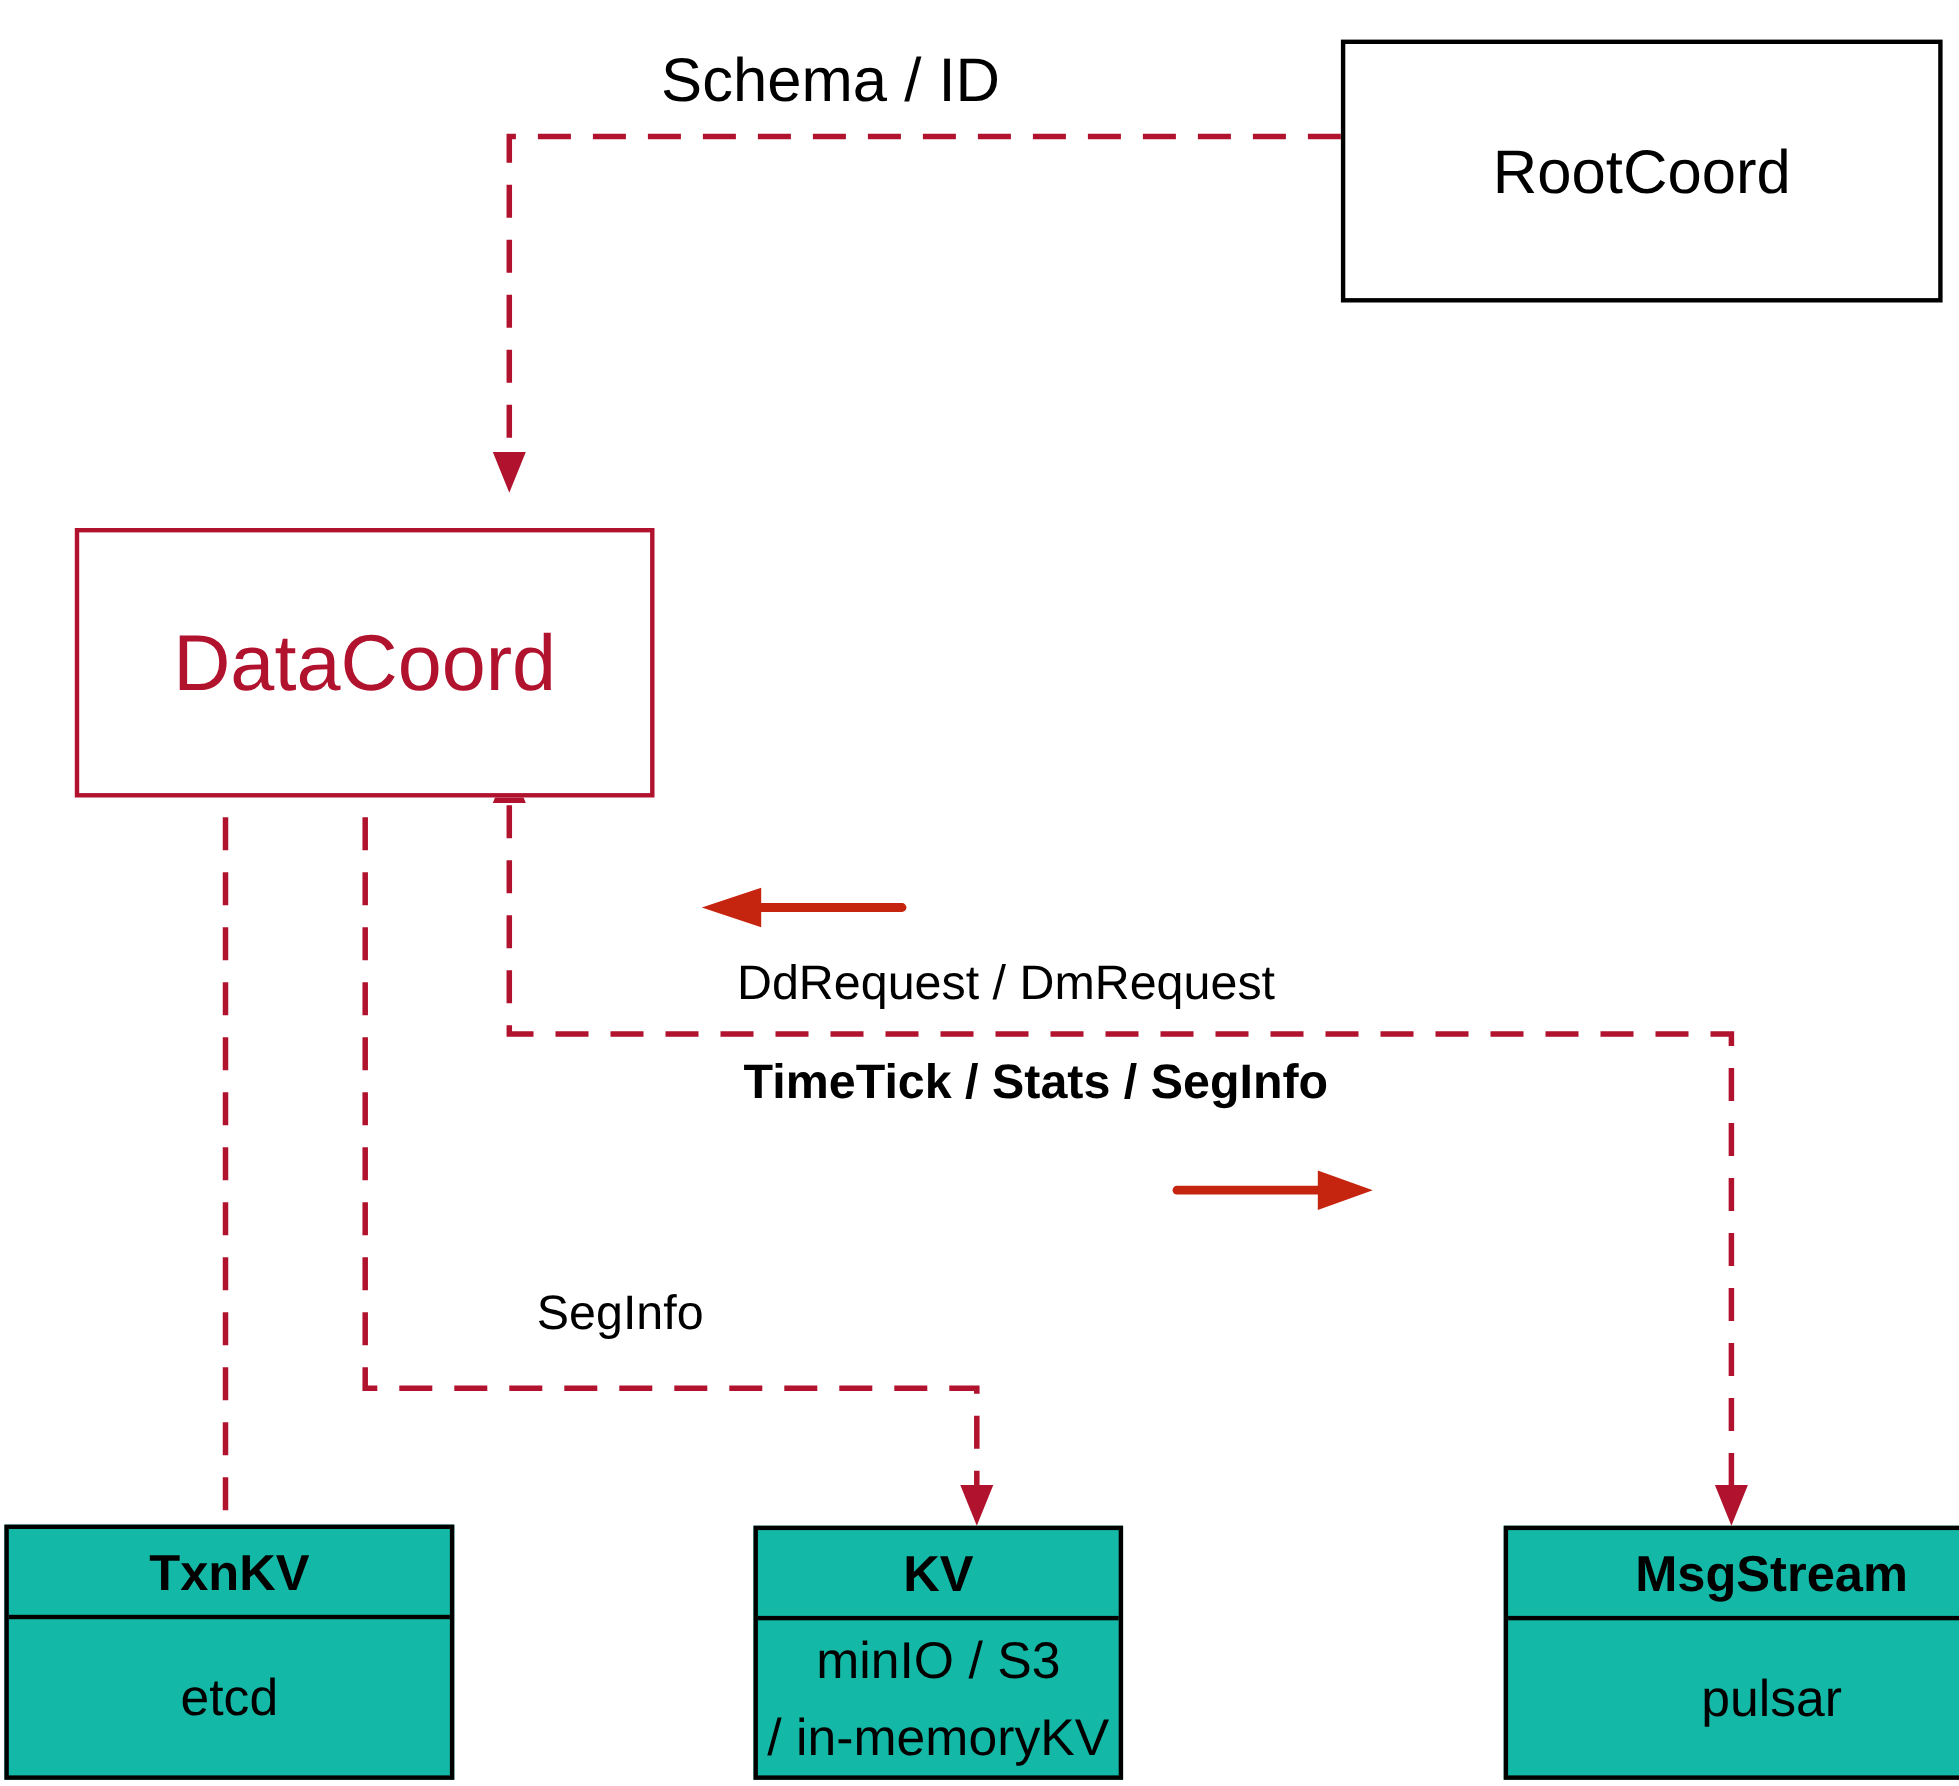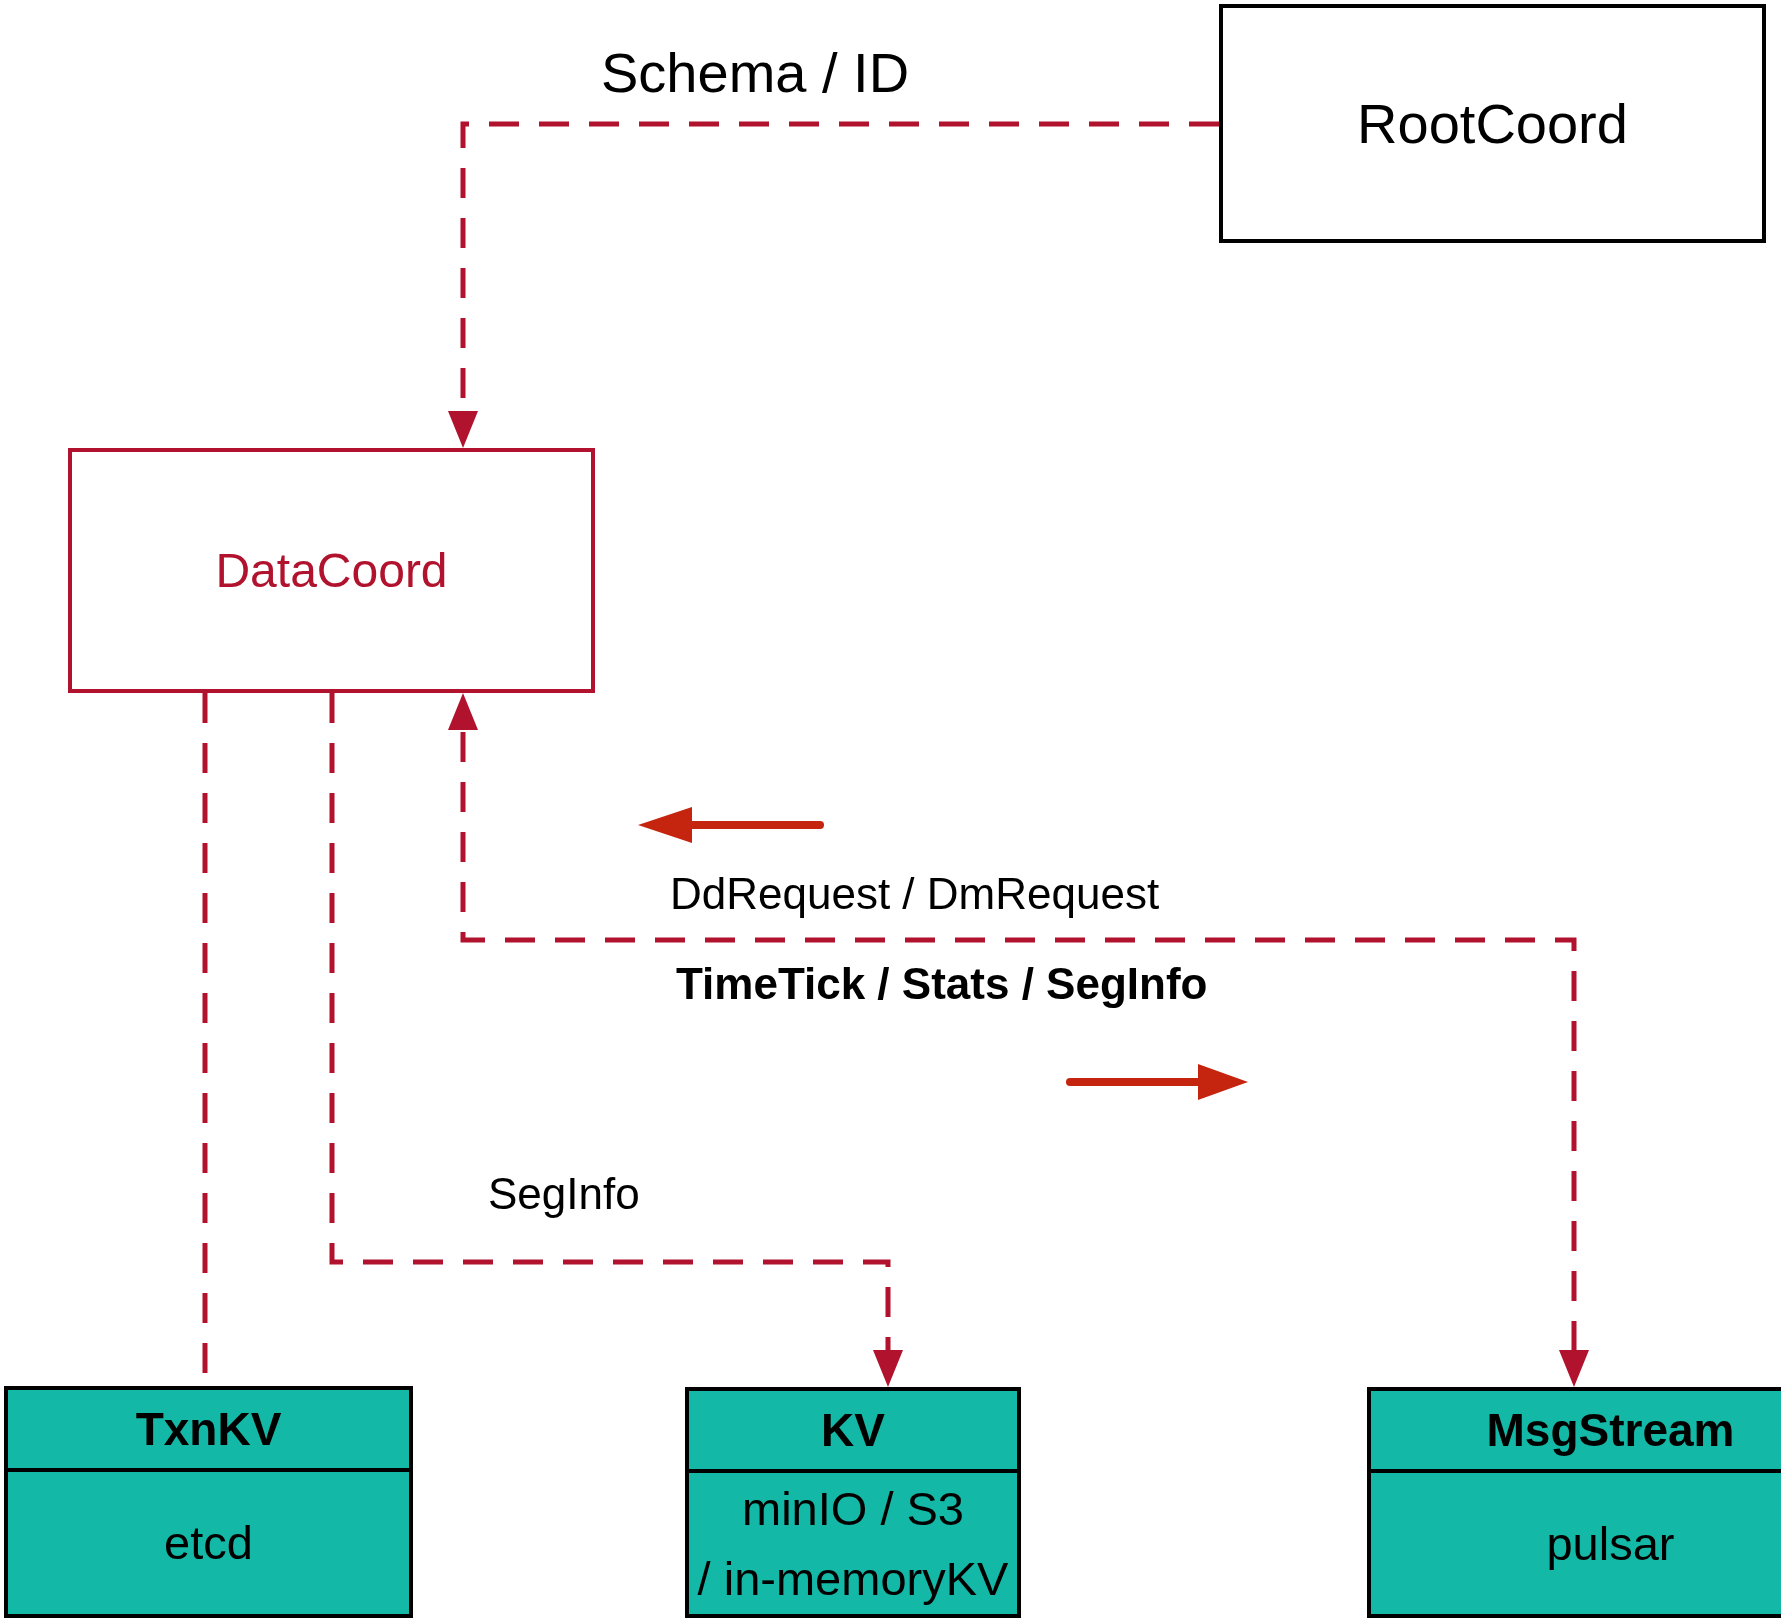--- a/index.html
+++ b/index.html
@@ -13,24 +13,24 @@
     font-family:"Liberation Sans","DejaVu Sans",sans-serif;color:var(--text-black);
   }
   .wires{position:absolute;left:0;top:0;}
   .dash{fill:none;stroke:var(--line-red);stroke-width:5;stroke-dasharray:30 20;}
   .head{fill:var(--line-red);stroke:none;}
   .solid{stroke:var(--arrow-red);stroke-width:8;stroke-linecap:round;}
   .solidhead{fill:var(--arrow-red);stroke:none;}
 
   .node{
     position:absolute;box-sizing:border-box;background:#ffffff;
-    display:flex;align-items:center;justify-content:center;
+    display:flex;align-items:center;justify-content:center;margin-top:32px;
   }
   .node-rootcoord{left:1219px;top:4px;width:547px;height:239px;border:4px solid #000;font-size:56px;}
-  .node-datacoord{left:68px;top:448px;width:527px;height:245px;border:4px solid var(--line-red);color:var(--line-red);font-size:48px;}
+  .node-datacoord{left:68px;top:448px;width:527px;height:245px;border:4px solid var(--line-red);color:var(--line-red);font-size:72px;}
 
   .tbl{
     position:absolute;box-sizing:border-box;background:#14b8a6;border:4px solid #000;
     display:flex;flex-direction:column;
   }
   .tbl-txnkv{left:4px;top:1386px;width:409px;height:232px;}
   .tbl-kv{left:685px;top:1387px;width:336px;height:231px;}
   .tbl-msgstream{left:1367px;top:1387px;width:487px;height:231px;}
   .tbl .hdr{
     height:78px;flex:0 0 78px;border-bottom:4px solid #000;

